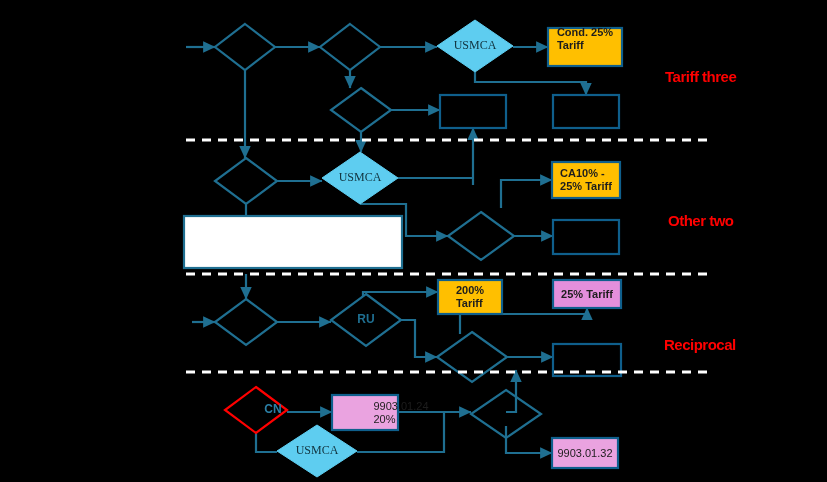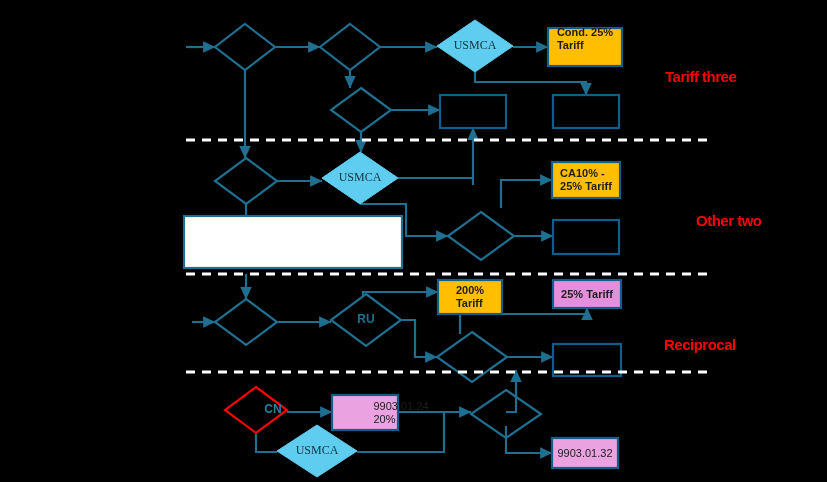--- a/index.html
+++ b/index.html
@@ -108,16 +108,16 @@
 Tariff</div>
       <div class="nodetext t-sans" style="left: 553px; top: 280px; width: 68px; height: 28px;">25% Tariff</div>
       <div class="nodetext t-cn" style="left: 242px; top: 387px; width: 62px; height: 46px;">CN</div>
       <div class="nodetext t-sans-n" style="left: 332px; top: 395px; width: 66px; height: 35px; margin-left: 36px;">9903.01.24
 20%</div>
       <div class="nodetext t-serif" style="left: 277px; top: 425px; width: 80px; height: 52px;">USMCA</div>
       <div class="nodetext t-sans-n" style="left: 552px; top: 438px; width: 66px; height: 30px;">9903.01.32</div>
     </div>
   <div id="labels-layer">
       <div class="lbl" style="left: 665px; top: 68px;">Tariff three</div>
-      <div class="lbl" style="left: 668px; top: 212px; margin-left: 28px;">Other two</div>
+      <div class="lbl" style="left: 668px; top: 212px;">Other two</div>
       <div class="lbl" style="left: 664px; top: 336px;">Reciprocal</div>
     </div>
 </div>
 
 </body></html>

